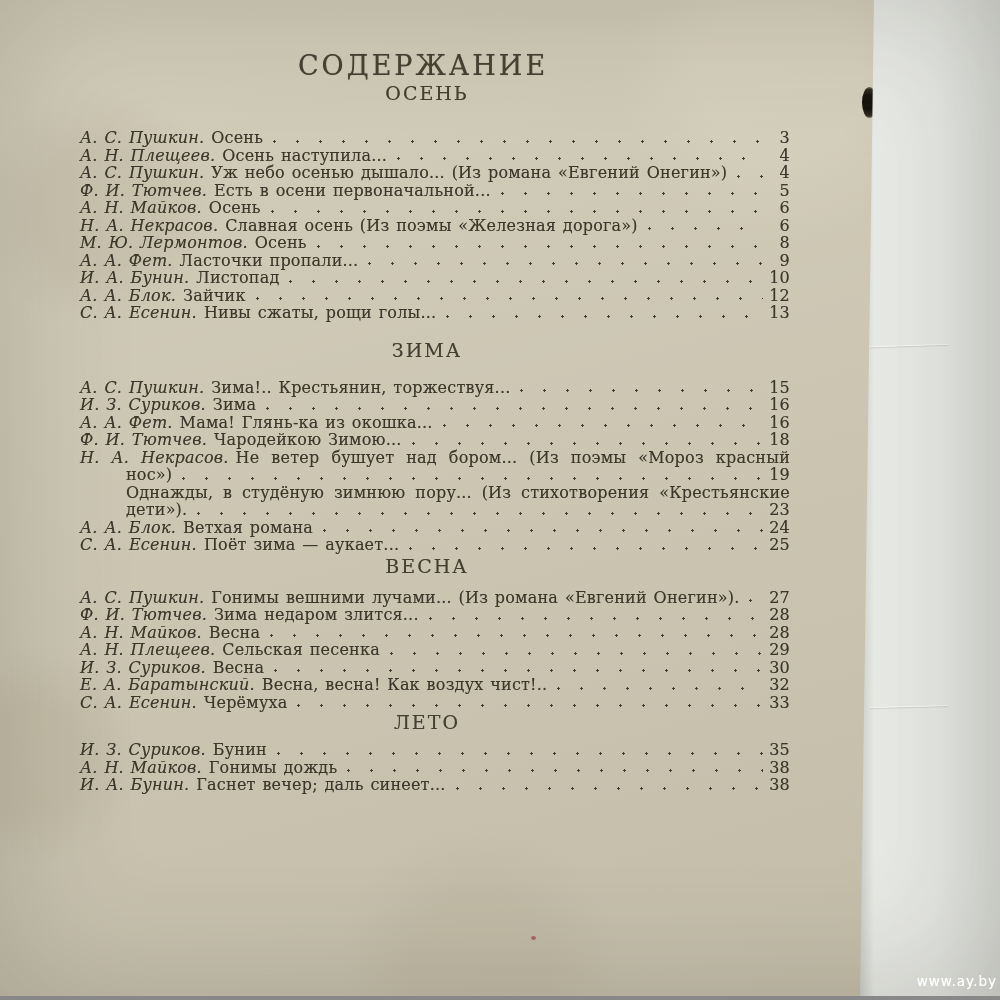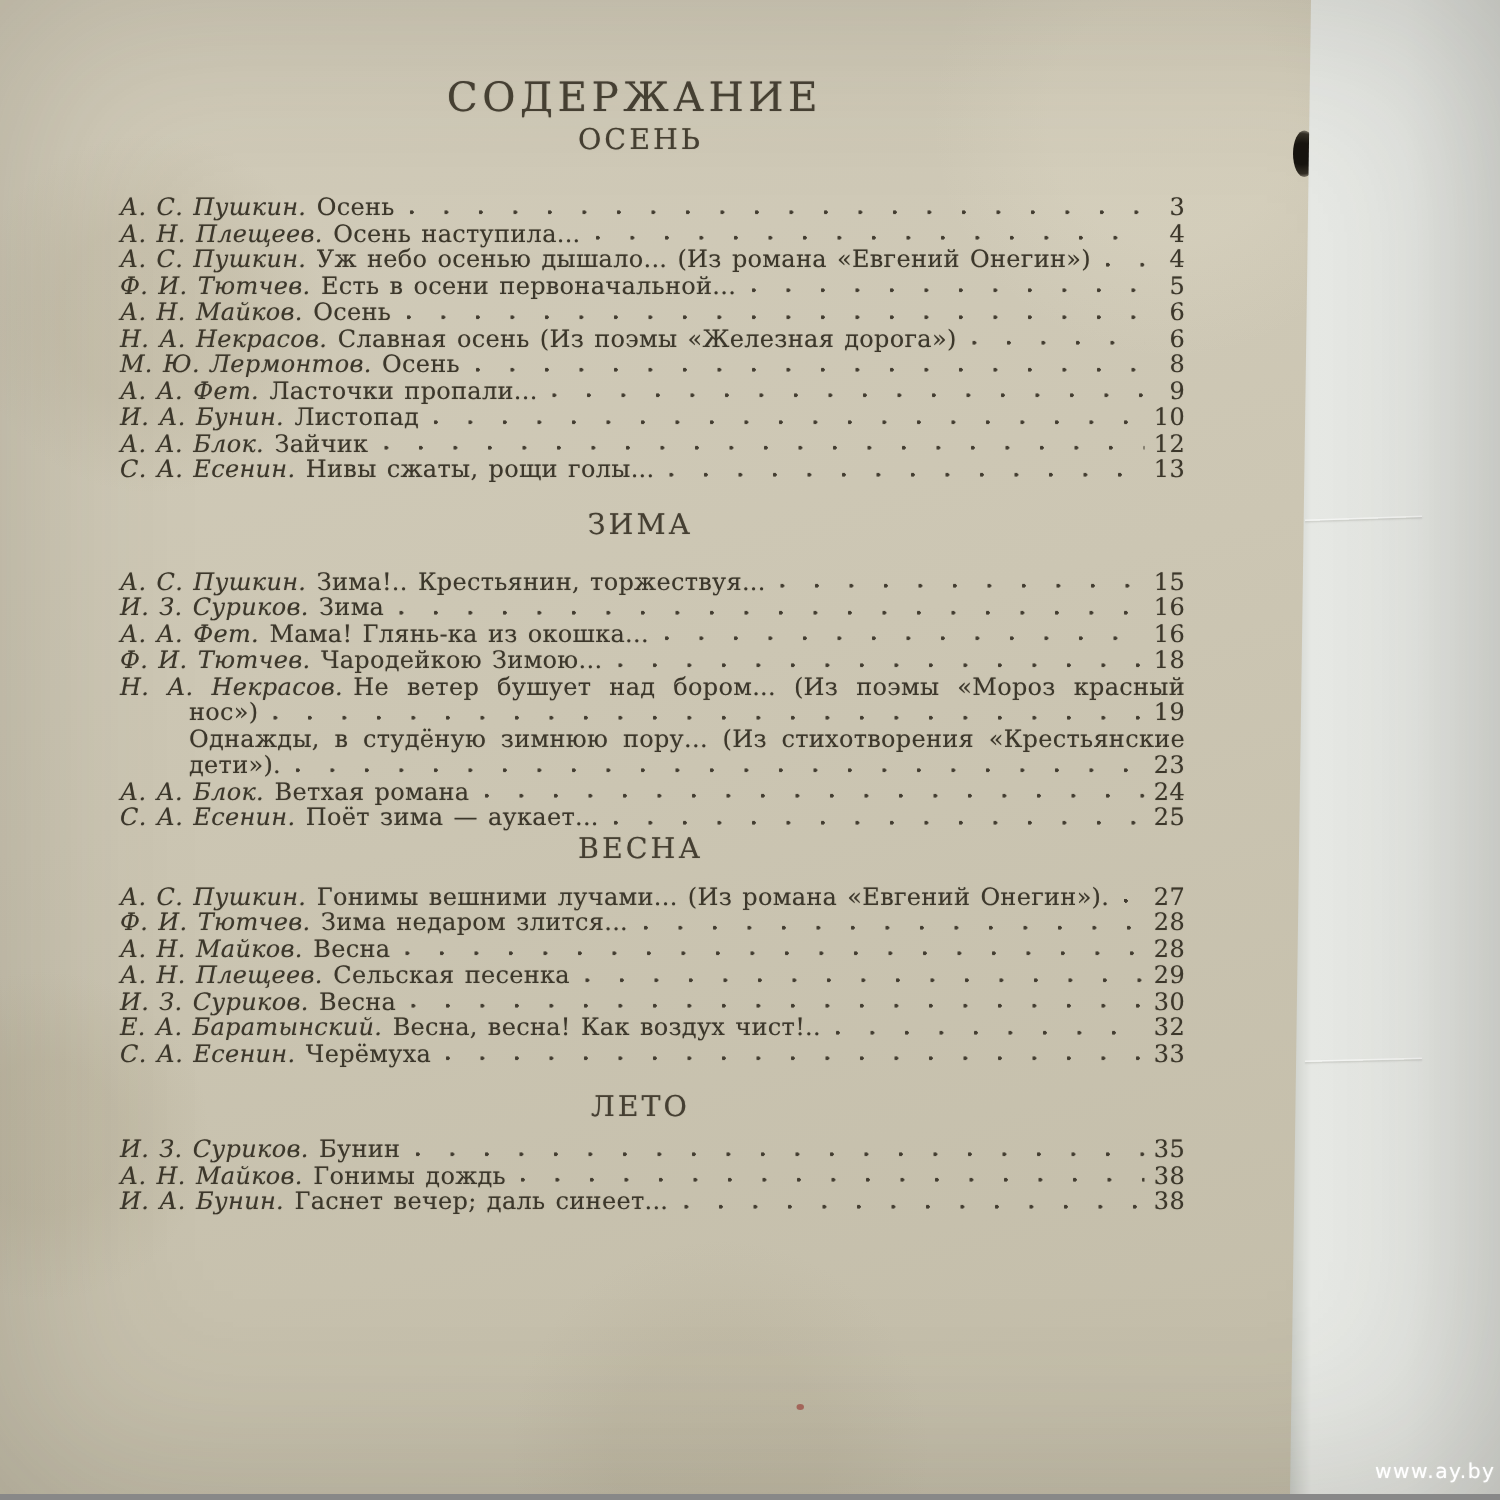--- a/index.html
+++ b/index.html
@@ -32,21 +32,21 @@
     background:#a1544a;opacity:.8;z-index:3;}
   
   .toc-column{position:absolute;left:80px;top:0;width:710px;z-index:3;color:#3c372b;}
   h1.page-title{margin:50px 0 0;font-size:27px;line-height:32px;font-weight:normal;
     text-align:center;letter-spacing:3px;color:#464033;transform:translateX(-12px);
     text-shadow:0 0 .7px rgba(70,64,51,.55);}
   .toc-section{margin:0;}
   .toc-section.sec-0{}
   .toc-section.sec-1{margin-top:17px;}
   .toc-section.sec-2{margin-top:1px;}
-  .toc-section.sec-3{margin-top:16px;}
+  .toc-section.sec-3{}
   h2.section-heading{margin:0;font-size:19px;line-height:22px;font-weight:normal;
     text-align:center;letter-spacing:2px;color:#453f32;transform:translateX(-8px);
     text-shadow:0 0 .6px rgba(69,63,50,.5);}
   .sec-0 h2{margin-bottom:25px;}
   .sec-1 h2{margin-bottom:18px;}
   .sec-2 h2{margin-bottom:12px;}
   .sec-3 h2{margin-bottom:8px;}
   .row{display:flex;align-items:flex-start;min-height:17.5px;line-height:17.5px;
     font-size:16px;letter-spacing:.2px;word-spacing:1.5px;
     text-shadow:0 0 .6px rgba(60,55,43,.45);}

